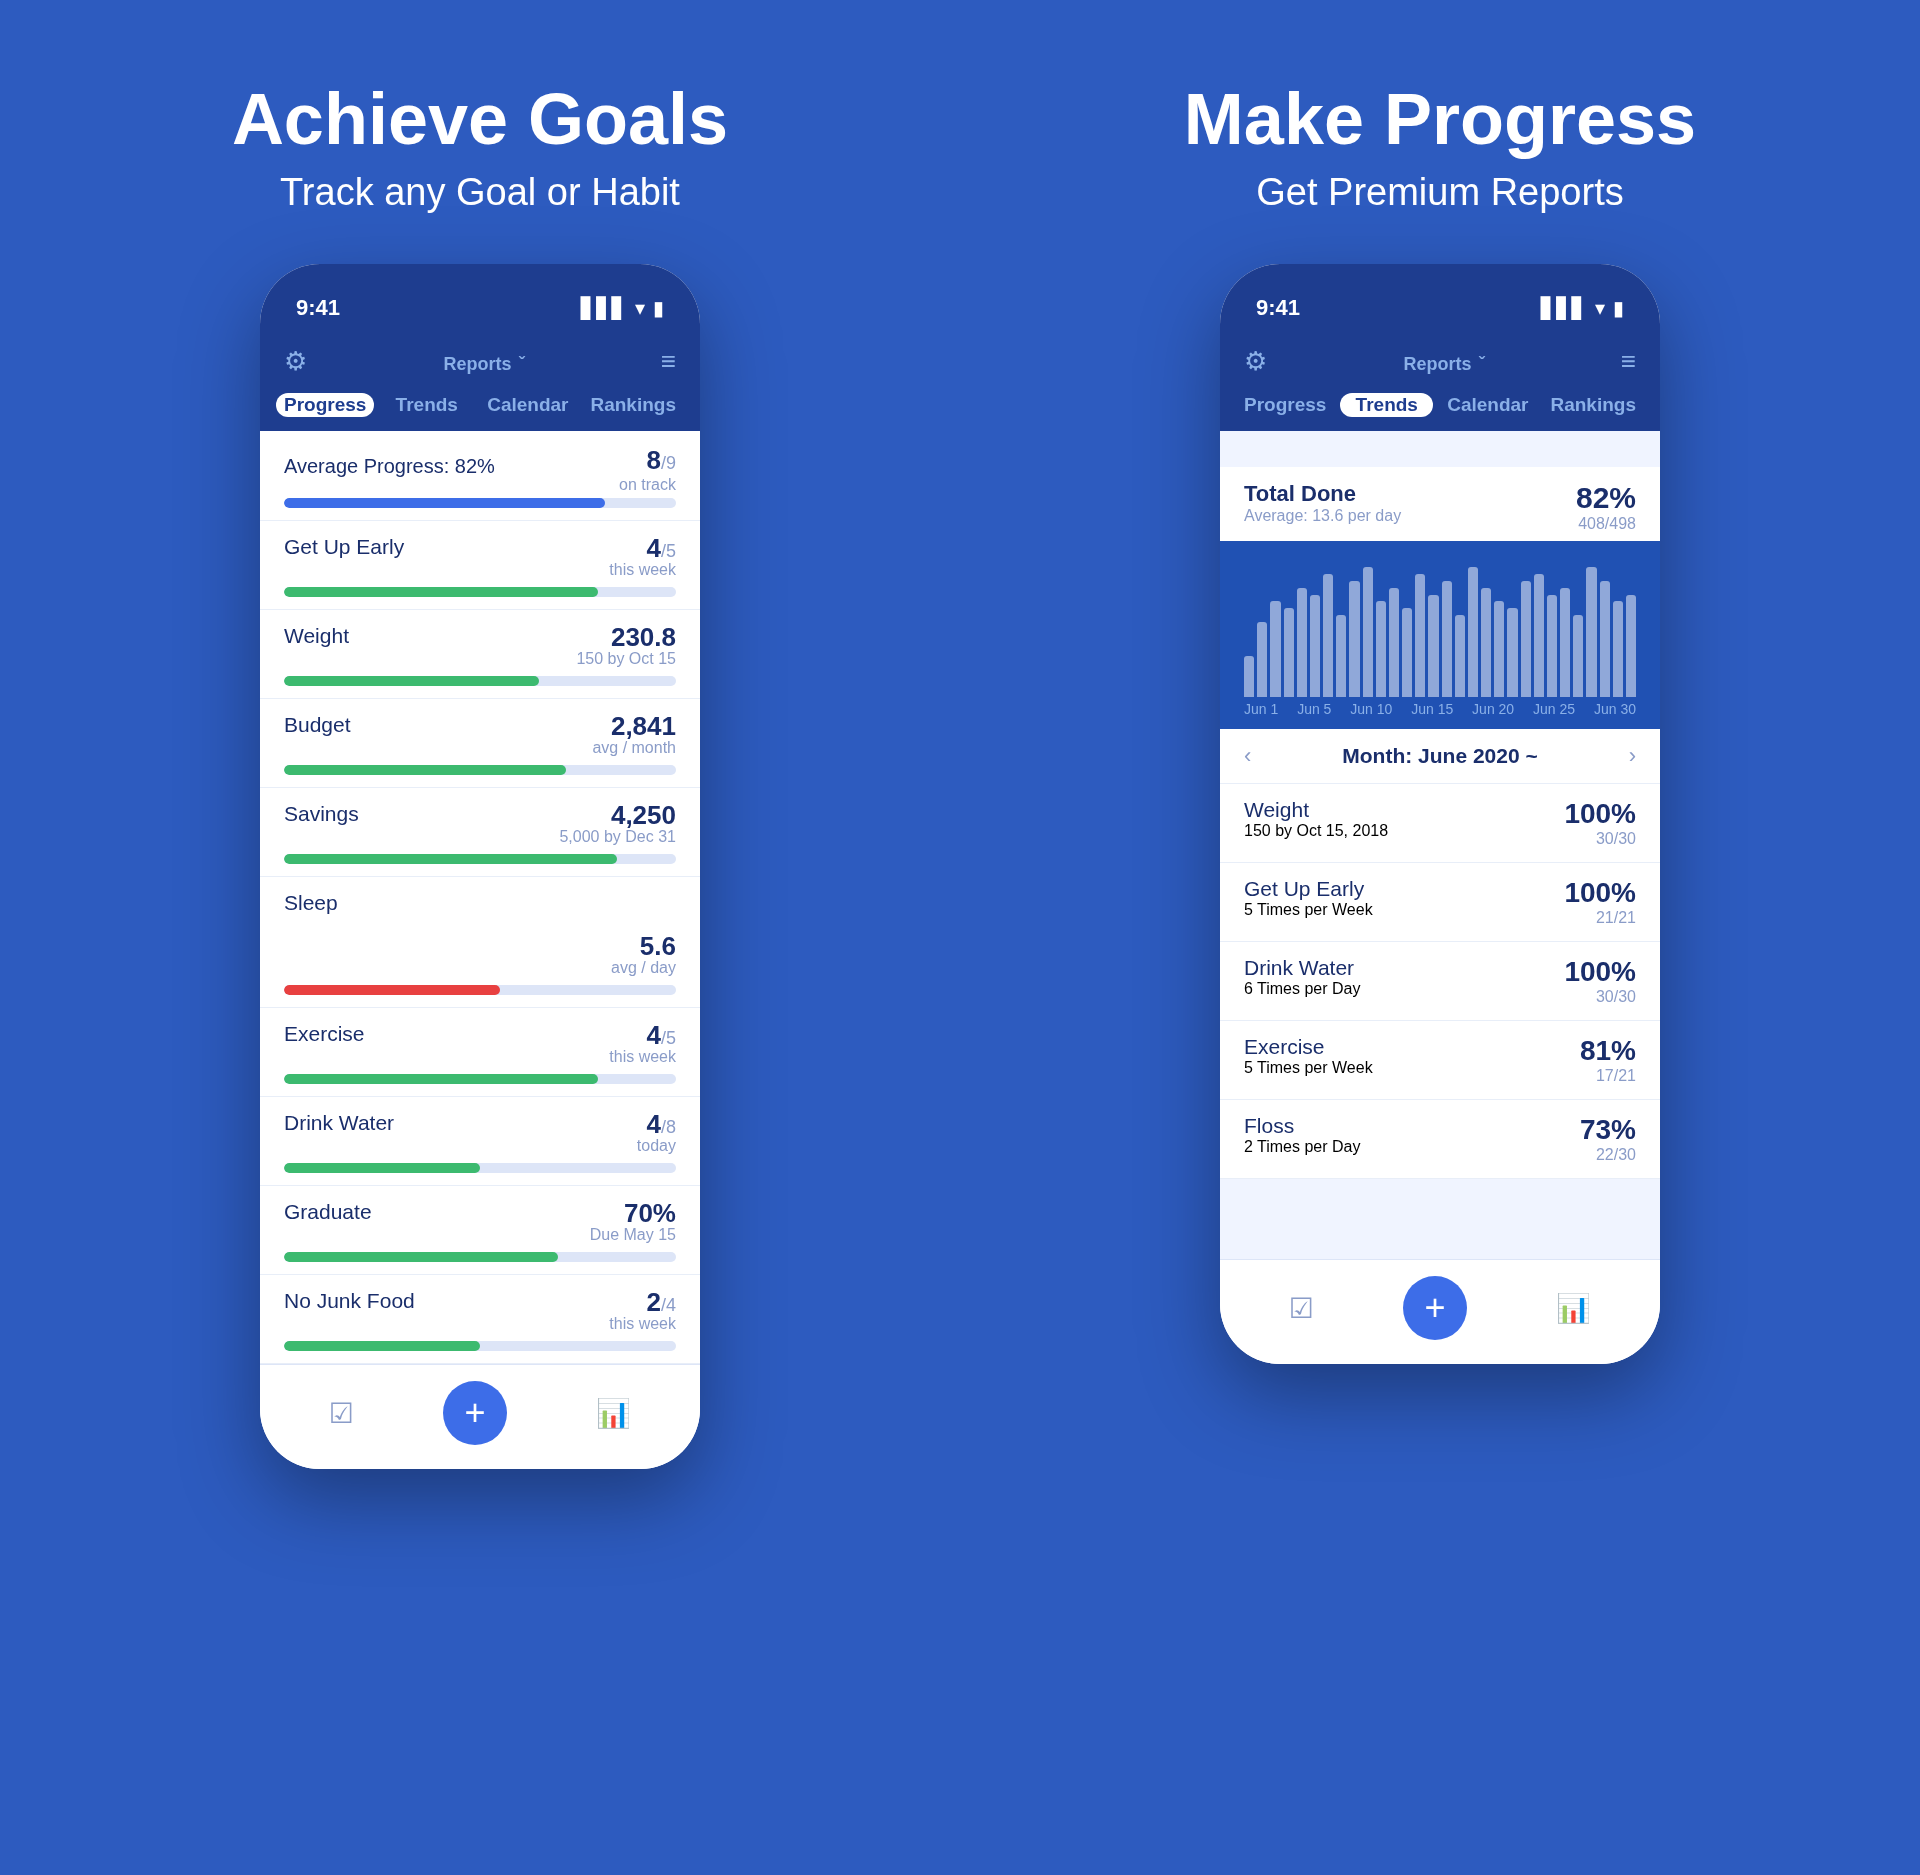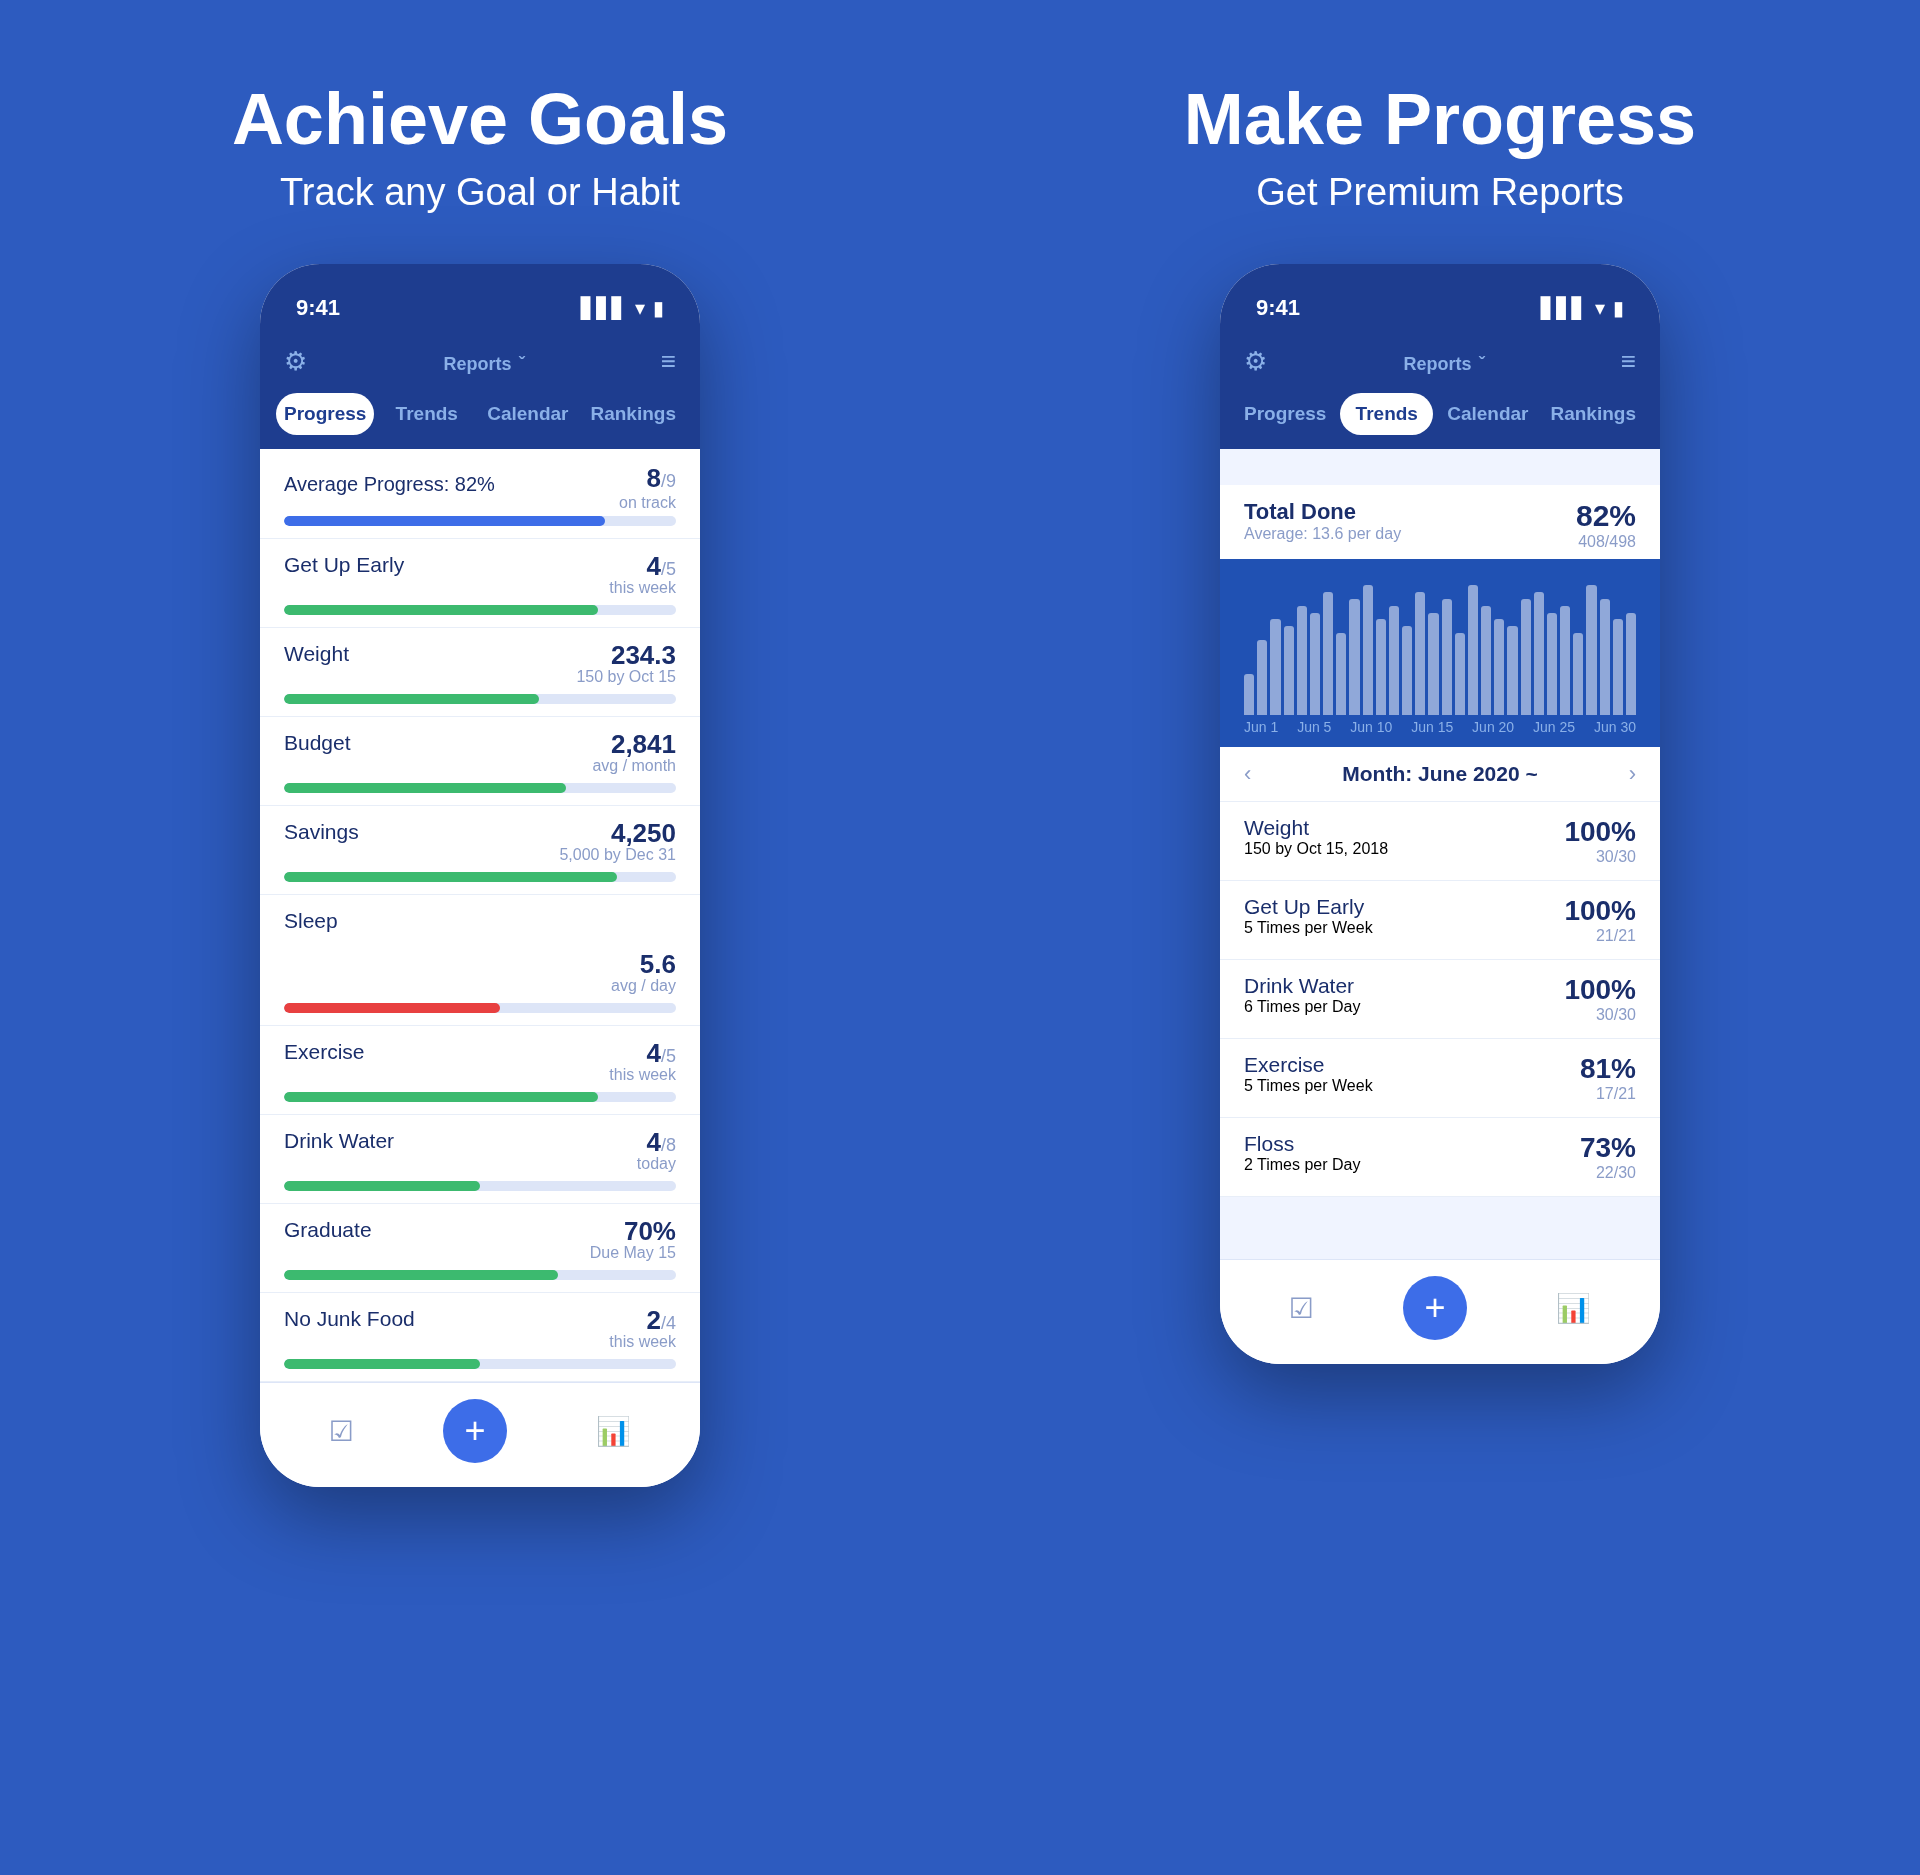--- a/index.html
+++ b/index.html
@@ -104,21 +104,21 @@
     .tab-bar {
       background: #1e3d8f;
       display: flex;
       padding: 0 16px 14px;
       gap: 6px;
     }
 
     .tab {
       flex: 1;
       text-align: center;
-      padding: 10px 8px;
+      padding: 1px 8px;
       border-radius: 22px;
       font-size: 19px;
       font-weight: 600;
       color: #8ab0e8;
       cursor: pointer;
     }
 
     .tab.active {
       background: #fff;
       color: #1e3d8f;
@@ -419,21 +419,21 @@
     </div>
     <div class="progress-bar-bg">
       <div class="progress-bar-fill fill-green" style="width:80%;"></div>
     </div>
   </div>
           <div class="goal-item">
     <div class="goal-top">
       <div class="goal-name">Weight</div>
       <div style="text-align:right;">
         <div class="goal-value">
-          234.3
+          230.8
         </div>
         <div class="goal-sub">150 by Oct 15</div>
       </div>
     </div>
     <div class="progress-bar-bg">
       <div class="progress-bar-fill fill-green" style="width:65%;"></div>
     </div>
   </div>
           <div class="goal-item">
     <div class="goal-top">

